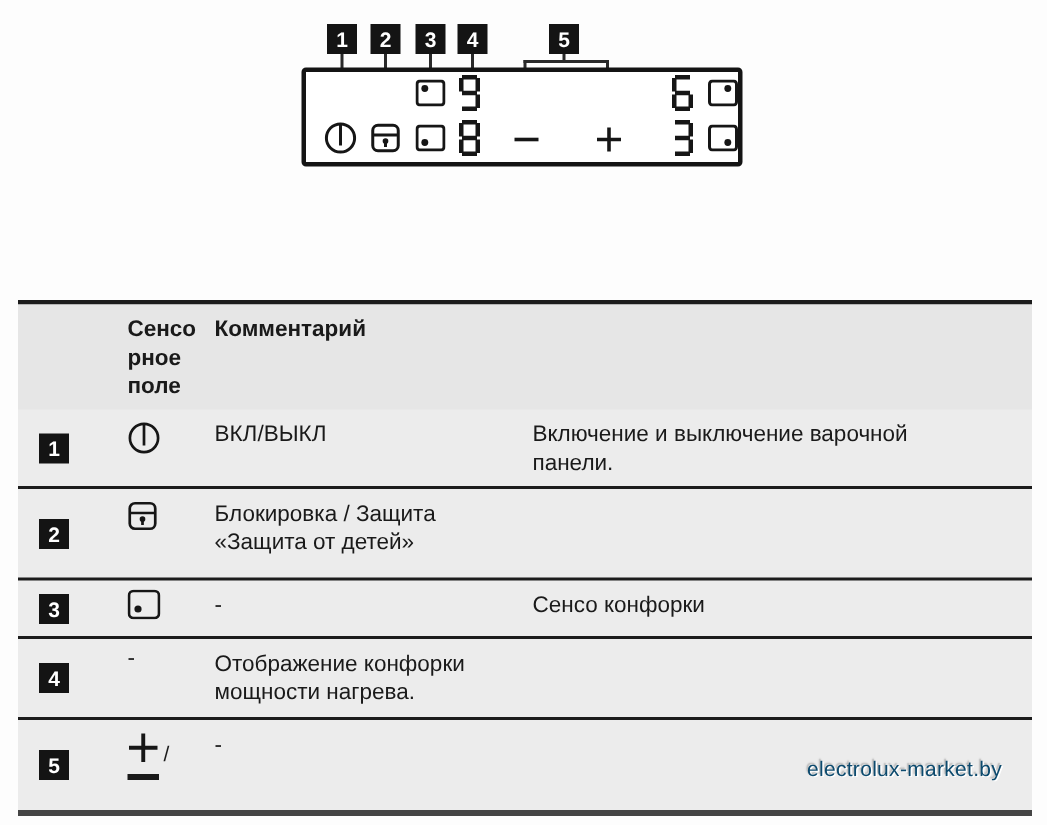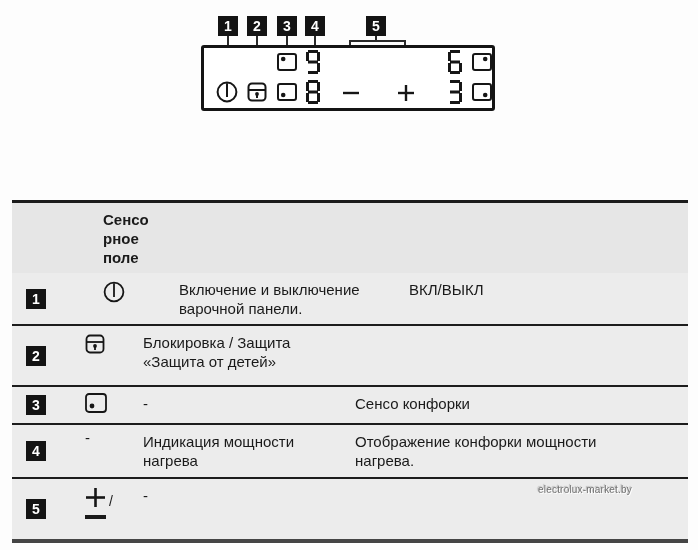--- a/index.html
+++ b/index.html
@@ -24,42 +24,42 @@
   
   .ctl-table{
     position:absolute;left:12px;top:200px;width:676px;
     border-top:3px solid #1c1c1c;border-bottom:4px solid #454545;
     background:#ececec;
   }
   .t-row{
     display:grid;grid-template-columns:63px 68px 212px 1fr;
     border-top:2px solid #1c1c1c;box-sizing:border-box;
   }
-  .t-row.first{border-top:none;gap:18px;}
+  .t-row.first{border-top:none;}
   .t-head{background:#e6e6e6;min-height:68px;border-top:none;}
   .cell{padding:7px 10px 6px 0;font-size:15px;line-height:19px;box-sizing:border-box;}
   .c-head{font-weight:bold;}
   .c-sensorhead{white-space:pre-line;padding-left:10px;}
   .c-num{display:flex;align-items:center;padding:0 0 0 14px;}
   .numbox{
     width:20px;height:20px;background:#141414;color:#fff;font-size:14px;font-weight:bold;
     line-height:20px;text-align:center;flex:0 0 auto;
   }
   .c-sensor{padding-left:10px;padding-top:8px;}
   .c-comment{max-width:305px;padding-right:10px;}
   .rh1{min-height:50px;} .rh2{min-height:61px;} .rh3{min-height:32px;}
   .rh4{min-height:54px;} .rh5{min-height:62px;}
   
   .pm-top{display:flex;align-items:flex-end;gap:3px;}
   .pm-slash{font-size:14px;line-height:14px;}
   .pm-minus{width:21px;height:4px;background:#1a1a1a;margin-top:7px;}
   
   .watermark{
-    position:absolute;left:538px;top:484px;font-size:10px;letter-spacing:.2px;
-    color:#737373;text-shadow:1px 1px 0 #fff,-1px -1px 1px #b5b5b5;
+    position:absolute;left:538px;top:504px;font-size:14px;letter-spacing:.2px;
+    color:#0c4a6e;text-shadow:1px 1px 0 #fff,-1px -1px 1px #b5b5b5;
   }
 </style>
 </head>
 <body>
 
 <div class="page">
 
   <div class="diagram">
     <div class="callout" style="left:218px">1</div>
     <div class="callout" style="left:247px">2</div>
@@ -152,34 +152,35 @@
     </div>
   </div>
 
   <div class="ctl-table">
 
     <div class="t-row t-head first">
       <div class="cell"></div>
       <div class="cell c-head c-sensorhead">Сенсо
 рное
 поле</div>
+      <div class="cell c-head c-comment">Комментарий</div>
     </div>
 
     <div class="t-row first rh1">
       <div class="c-num">
         <div class="numbox">1</div>
       </div>
       <div class="cell c-sensor">
         <svg width="22" height="22" viewBox="0 0 22 22">
           <circle cx="11" cy="11" r="9.4" fill="none" stroke="#161616" stroke-width="1.8"></circle>
           <line x1="11" y1="2.2" x2="11" y2="16" stroke="#161616" stroke-width="1.8"></line>
         </svg>
       </div>
+      <div class="cell">ВКЛ/ВЫКЛ</div>
       <div class="cell c-comment">Включение и выключение варочной панели.</div>
-      <div class="cell">ВКЛ/ВЫКЛ</div>
     </div>
 
     <div class="t-row rh2">
       <div class="c-num">
         <div class="numbox">2</div>
       </div>
       <div class="cell c-sensor">
         <svg width="20" height="20" viewBox="0 0 20 20">
           <rect x="1.5" y="1.5" width="17" height="17" rx="3.5" fill="none" stroke="#161616" stroke-width="1.8"></rect>
           <line x1="1.5" y1="8" x2="18.5" y2="8" stroke="#161616" stroke-width="1.8"></line>
@@ -202,21 +203,20 @@
       </div>
       <div class="cell">-</div>
       <div class="cell c-comment">Сенсо конфорки</div>
     </div>
 
     <div class="t-row rh4">
       <div class="c-num">
         <div class="numbox">4</div>
       </div>
       <div class="cell c-sensor" style="padding-top:3px">-</div>
-      <div class="cell">Индикация мощности нагрева</div>
       <div class="cell c-comment">Отображение конфорки мощности нагрева.</div>
     </div>
 
     <div class="t-row rh5">
       <div class="c-num">
         <div class="numbox">5</div>
       </div>
       <div class="cell c-sensor">
         <div class="pm-top">
           <svg width="21" height="21" viewBox="0 0 21 21">

